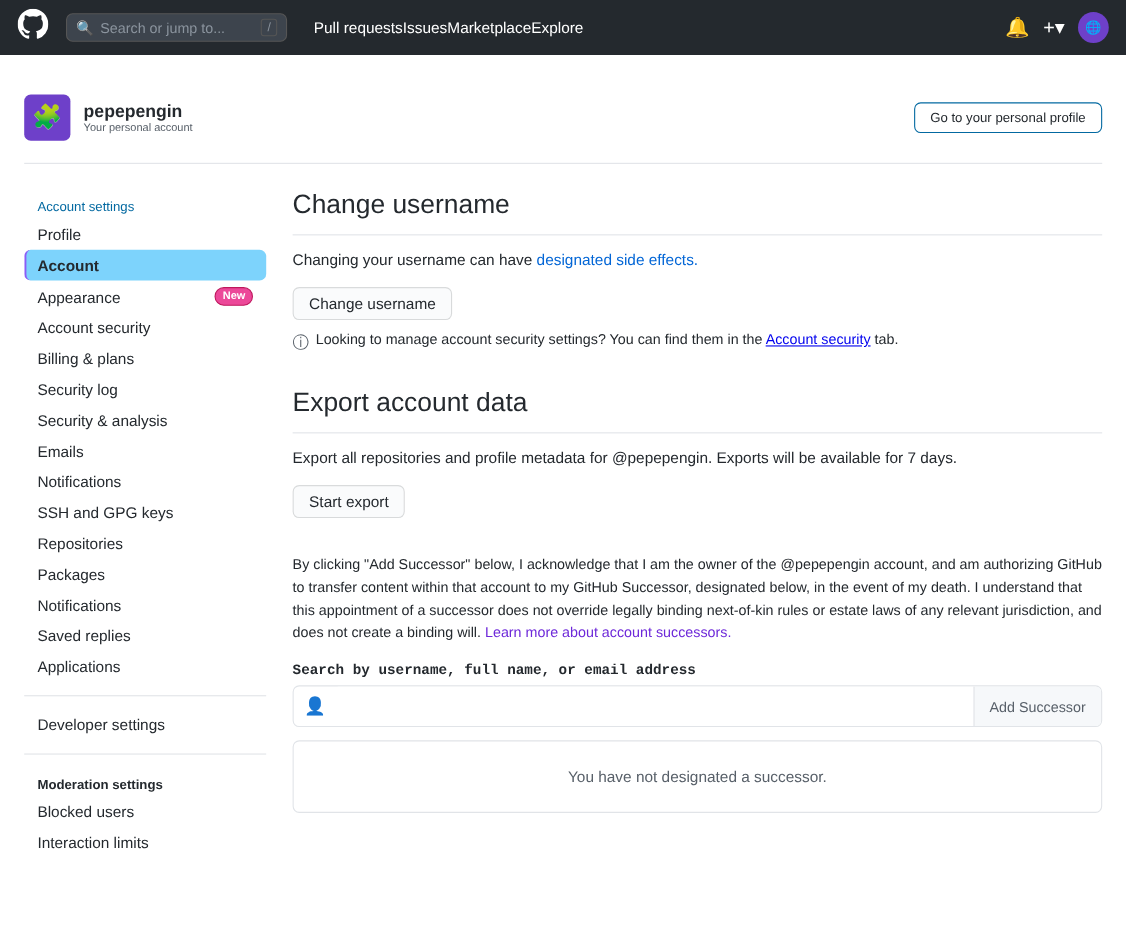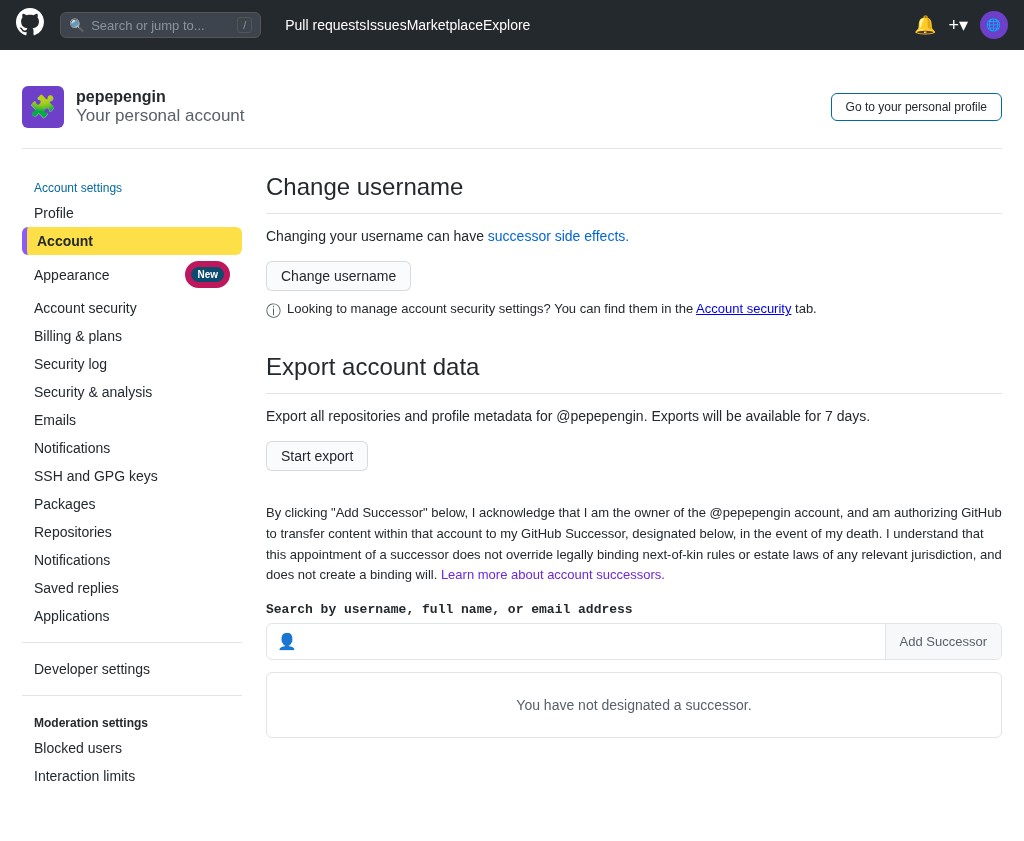--- a/index.html
+++ b/index.html
@@ -20,35 +20,35 @@
 
     
     .page-wrapper { background: white; min-height: calc(100vh - 50px); }
     .page-content { max-width: 1012px; margin: 0 auto; padding: 20px 16px; }
 
     
     .user-header { display: flex; align-items: center; justify-content: space-between; padding: 16px 0 20px 0; border-bottom: 1px solid #e1e4e8; margin-bottom: 24px; }
     .user-info { display: flex; align-items: center; gap: 12px; }
     .user-avatar-puzzle { width: 42px; height: 42px; background: #6e40c9; border-radius: 6px; display: flex; align-items: center; justify-content: center; font-size: 22px; }
     .user-name { font-size: 16px; font-weight: 600; }
-    .user-sub { font-size: 17px; color: #586069; }
+    .user-sub { font-size: 10px; color: #586069; }
     .profile-btn { border: 1px solid #0369a1; border-radius: 6px; padding: 6px 14px; background: white; cursor: pointer; font-size: 12px; color: #24292e; }
 
     
     .layout { display: flex; gap: 24px; }
     .sidebar { width: 220px; flex-shrink: 0; }
     .main-content { flex: 1; }
 
     
     .sidebar-section-title { font-size: 12px; font-weight: 400; color: #0369a1; padding: 8px 0 4px 12px; }
     .sidebar-nav { list-style: none; }
     .sidebar-nav li { }
     .sidebar-nav-item { display: flex; align-items: center; justify-content: space-between; padding: 6px 12px; border-radius: 6px; cursor: pointer; color: #24292e; font-size: 14px; text-decoration: none; text-align: center; }
-    .sidebar-nav-item.active { background: #fde047; font-weight: 600; border-left: 5px solid #8b5cf6; padding-left: 10px; }
-    .new-badge { background: #0c4a6e; color: white; font-size: 10px; font-weight: 600; padding: 2px 6px; border-radius: 20px; border: 6px solid #be185d; }
+    .sidebar-nav-item.active { background: #7dd3fc; font-weight: 600; border-left: 2px solid #8b5cf6; padding-left: 10px; }
+    .new-badge { background: #ec4899; color: white; font-size: 10px; font-weight: 600; padding: 2px 6px; border-radius: 20px; border: 1px solid #be185d; }
     .sidebar-divider { border: none; border-top: 1px solid #e1e4e8; margin: 12px 0; }
     .moderation-title { font-size: 12px; font-weight: 600; color: #24292e; padding: 8px 0 4px 12px; }
 
     
     .section { margin-bottom: 32px; }
     .section-title { font-size: 24px; font-weight: 400; margin-bottom: 12px; border-bottom: 1px solid #e1e4e8; padding-bottom: 12px; }
     .section-desc { font-size: 14px; color: #24292e; margin-bottom: 14px; line-height: 1.5; }
     .section-desc a { color: #0366d6; text-decoration: none; }
 
     
@@ -147,24 +147,24 @@
           <li>
               <a class="sidebar-nav-item">Emails</a>
             </li>
           <li>
               <a class="sidebar-nav-item">Notifications</a>
             </li>
           <li>
               <a class="sidebar-nav-item">SSH and GPG keys</a>
             </li>
           <li>
+              <a class="sidebar-nav-item">Repositories</a>
+            </li>
+          <li>
               <a class="sidebar-nav-item">Packages</a>
-            </li>
-          <li>
-              <a class="sidebar-nav-item">Repositories</a>
             </li>
           <li>
               <a class="sidebar-nav-item">Notifications</a>
             </li>
           <li>
               <a class="sidebar-nav-item">Saved replies</a>
             </li>
           <li>
               <a class="sidebar-nav-item">Applications</a>
             </li>
@@ -181,21 +181,21 @@
               <a class="sidebar-nav-item">Interaction limits</a>
             </li>
         </ul>
       </aside>
 
       <main class="main-content">
 
         <div class="section">
           <h2 class="section-title">Change username</h2>
           <p class="section-desc">
-            <span>Changing your username can have </span><a href="#">successor side effects.</a>
+            <span>Changing your username can have </span><a href="#">designated side effects.</a>
           </p>
           <button class="btn btn-default">Change username</button>
           <div class="info-note">
             <span class="info-icon">ⓘ</span>
             <span>
               <span>Looking to manage account security settings? You can find them in the </span><a href="#">Account security</a><span> tab.</span>
             </span>
           </div>
         </div>
 

